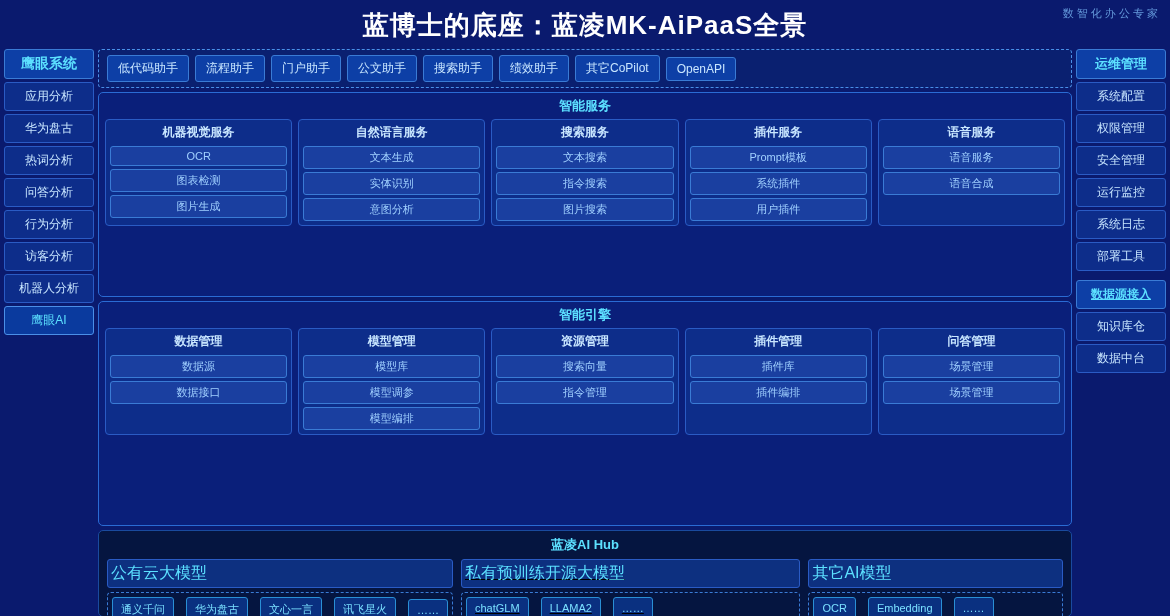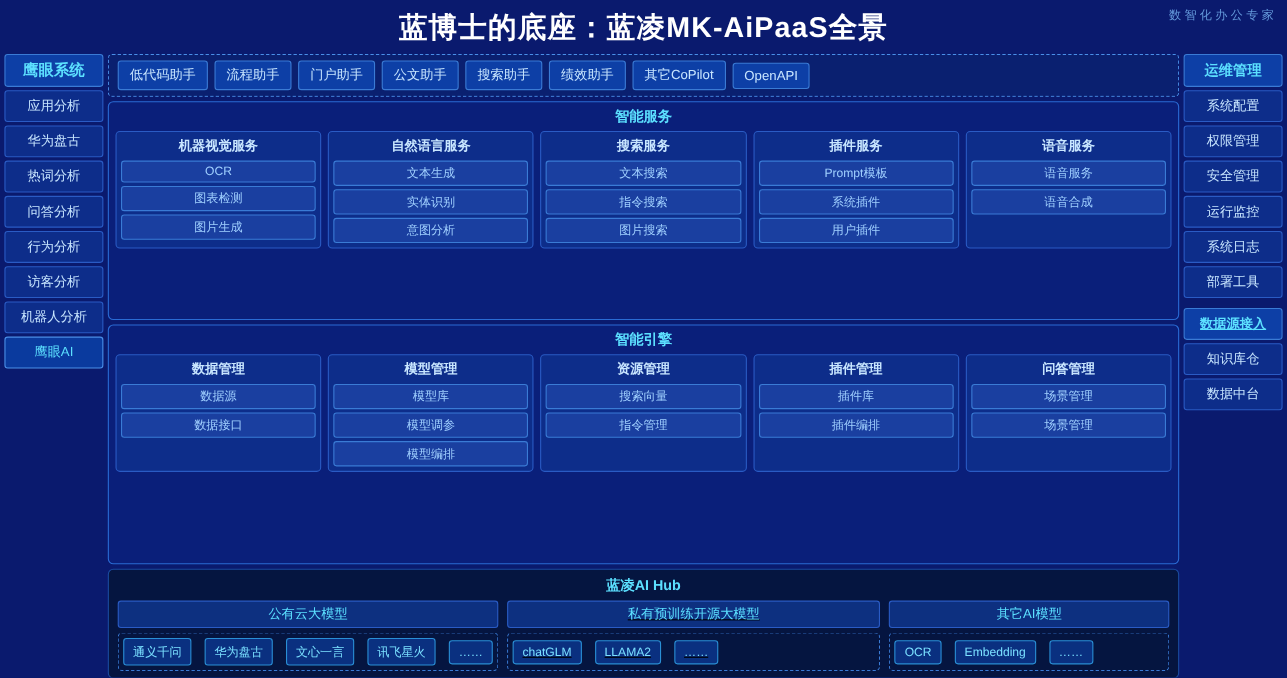--- a/index.html
+++ b/index.html
@@ -197,21 +197,21 @@
       border-radius: 5px;
       padding: 4px 6px;
       flex: 1.1;
     }
     
     .aihub-section {
       background: #051540;
       border: 1px solid #1a4a9e;
       border-radius: 5px;
       padding: 5px 8px;
-      height: 100px;
+      height: 87px;
       flex-shrink: 0;
     }
     .aihub-title {
       color: #5ce0ff;
       font-size: 13px;
       font-weight: bold;
       text-align: center;
       margin-bottom: 5px;
     }
     .aihub-grid {
@@ -223,22 +223,22 @@
     .aihub-col {
       flex: 1;
       display: flex;
       flex-direction: column;
       gap: 4px;
     }
     .aihub-col-title {
       background: #0d3080;
       border: 1px solid #2a5bc4;
       color: #5ce0ff;
-      text-align: center;
-      font-size: 12px;
+      text-align: left;
+      font-size: 16px;
       padding: 3px;
       border-radius: 3px;
     }
     .aihub-tags {
       display: flex;
       gap: 12px;
       border: 1px dashed #3a7bd5;
       border-radius: 4px;
       padding: 4px;
       flex: 1;

